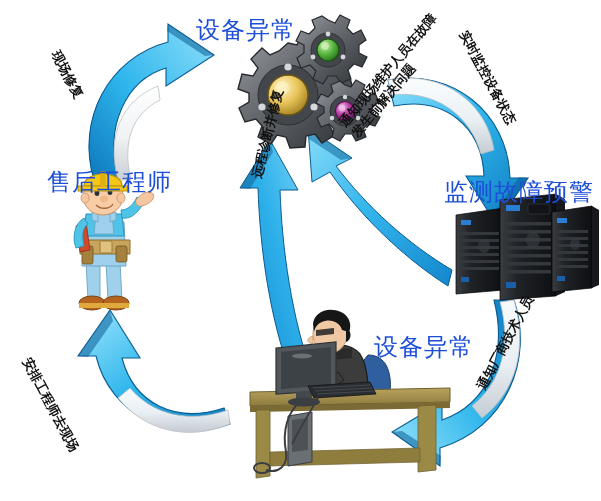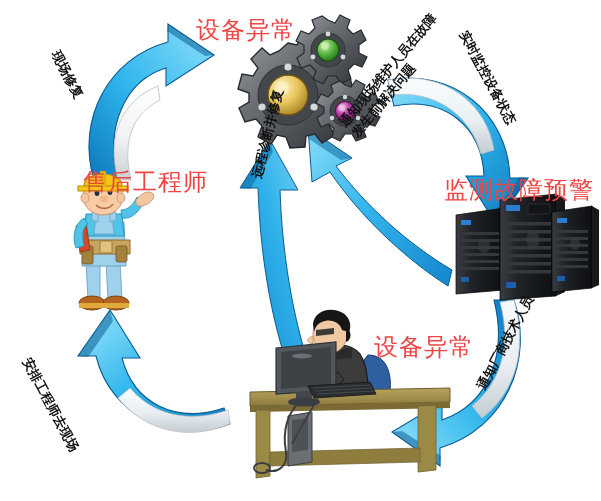--- a/index.html
+++ b/index.html
@@ -1,21 +1,21 @@
 <!DOCTYPE html>
 <html><head>
 <meta charset="utf-8">
 <style>
   html,body{margin:0;padding:0;}
   body{
     width:601px;height:501px;overflow:hidden;background:#ffffff;
     font-family:"Liberation Sans","DejaVu Sans",sans-serif;
   }
   #stage{position:relative;width:601px;height:501px;background:#fff;}
-  .lbl{position:absolute;color:#ef4444;white-space:nowrap;}
+  .lbl{position:absolute;color:#1d4ed8;white-space:nowrap;}
   .node-lbl{font-size:24px;line-height:1;letter-spacing:1px;}
   .arrow-lbl{font-size:13px;font-weight:bold;line-height:1.25;letter-spacing:0px;color:#111;}
   svg{position:absolute;left:0;top:0;overflow:visible;}
   .svg-layer{position:absolute;left:0;top:0;width:601px;height:501px;}
 </style>
 </head>
 <body>
 
 <div id="stage">
 
@@ -320,25 +320,25 @@
       <path d="M96,205 C101,210 110,209 113,204" stroke="#a7663f" stroke-width="1.4" fill="none"></path>
 
       <path d="M84,186 C84,170 122,170 122,186 Z" fill="#f5c518" stroke="#b8930a" stroke-width="1.2"></path>
       <path d="M78,186 L128,186 L128,191 L78,191 Z" fill="#f5c518" stroke="#b8930a" stroke-width="1.1"></path>
       <path d="M100,171 L106,171 L106,186 L100,186 Z" fill="#e0b010"></path>
     </g>
   </svg>
 
   <div class="lbl node-lbl" style="left:196px;top:18px;">设备异常</div>
 
-  <div class="lbl node-lbl" style="left:444px;top:180px;font-family:Liberation Mono, monospace;">监测故障预警</div>
+  <div class="lbl node-lbl" style="left:444px;top:180px;">监测故障预警</div>
 
   <div class="lbl node-lbl" style="left:374px;top:335px;">设备异常</div>
 
-  <div class="lbl node-lbl" style="left:47px;top:170px;margin-left:36px;">售后工程师</div>
+  <div class="lbl node-lbl" style="left:47px;top:170px;">售后工程师</div>
 
   <div class="lbl arrow-lbl" style="left:470px;top:28px;transform:rotate(62deg);transform-origin:left top;">实时监控设备状态</div>
 
   <div class="lbl arrow-lbl" style="left:474px;top:385px;transform:rotate(-62deg);transform-origin:left top;">通知厂商技术人员</div>
 
   <div class="lbl arrow-lbl" style="left:33px;top:355px;transform:rotate(62deg);transform-origin:left top;">安排工程师去现场</div>
 
   <div class="lbl arrow-lbl" style="left:62px;top:48px;transform:rotate(62deg);transform-origin:left top;">现场修复</div>
 
   <div class="lbl arrow-lbl" style="left:249px;top:176px;transform:rotate(-76deg);transform-origin:left top;">远程诊断并修复</div>

